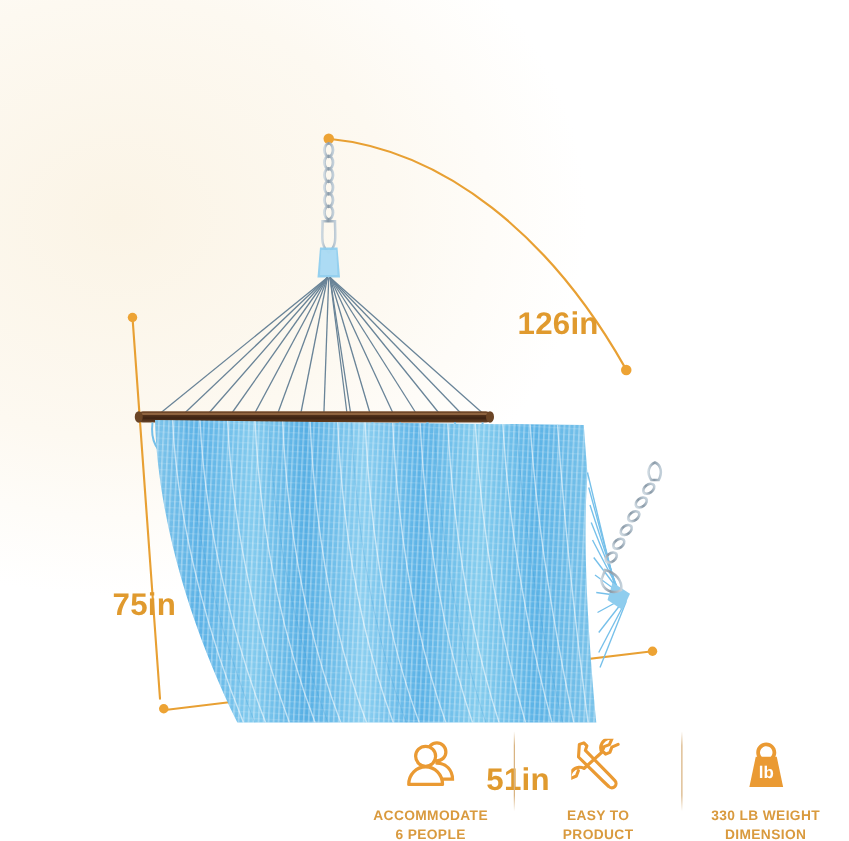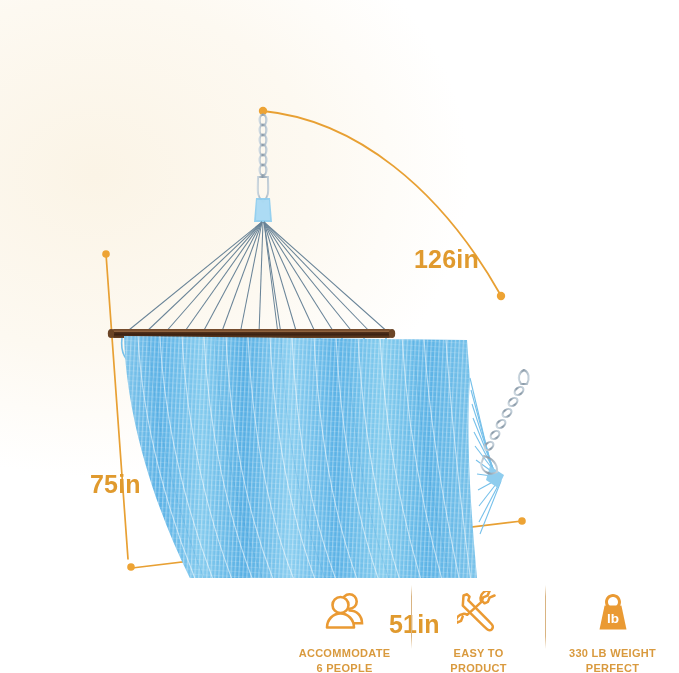--- a/index.html
+++ b/index.html
@@ -331,18 +331,18 @@
         <svg width="42" height="42" viewBox="0 0 42 42" fill="none">
           <path d="M21,3 c-4.4,0 -8,3.6 -8,8 c0,1.5 0.4,2.9 1.1,4.1 l3.9,0 c-1.2,-1 -2,-2.5 -2,-4.1
                    c0,-2.8 2.2,-5 5,-5 c2.8,0 5,2.2 5,5 c0,1.6 -0.8,3.1 -2,4.1 l3.9,0
                    c0.7,-1.2 1.1,-2.6 1.1,-4.1 c0,-4.4 -3.6,-8 -8,-8 Z" fill="#ea9a33"></path>
           <path d="M12.6,14.4 h16.8 l5.1,24.2 h-27 Z" fill="#ea9a33"></path>
           <text x="21" y="31.6" font-family="Liberation Sans, sans-serif" font-size="13.5" font-weight="bold" fill="#ffffff" text-anchor="middle">lb</text>
         </svg>
       </div>
       <div class="flabel">
         <span>330 LB WEIGHT</span><br>
-        <span>PERFECT</span>
+        <span>DIMENSION</span>
       </div>
     </div>
 
   </div>
 </div>
 
 </body></html>

